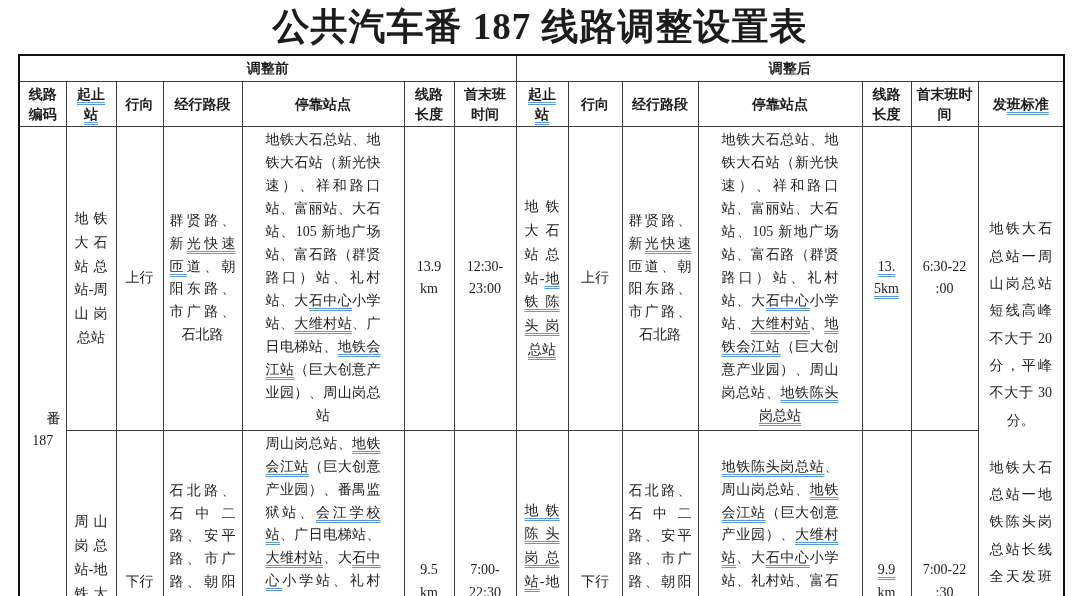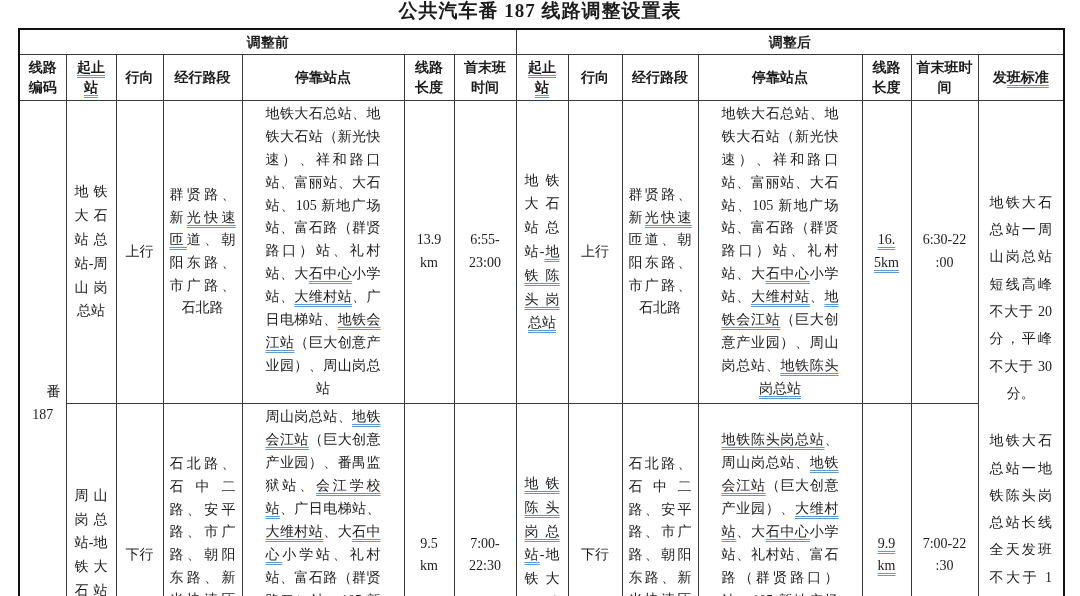--- a/index.html
+++ b/index.html
@@ -4,22 +4,22 @@
 <style>
   * { margin:0; padding:0; box-sizing:border-box; }
   html,body { background:#ffffff; }
   body {
     width:1080px; height:596px; overflow:hidden;
     font-family:"Liberation Serif","DejaVu Serif",serif;
     color:var(--text,#1c1c1c);
   }
   .page { width:1080px; height:596px; position:relative; }
   .doc-title {
-    text-align:center; font-size:19px; font-weight:bold;
-    letter-spacing:1px; line-height:1.2;
+    text-align:center; font-size:37px; font-weight:bold;
+    padding-top:5px; letter-spacing:1px; line-height:1.2;
     font-family:"Liberation Serif","DejaVu Serif",serif;
   }
   table.adjust {
     border-collapse:collapse; table-layout:fixed;
     width:1045px; margin:5px 0 0 18px;
     border:2px solid #111;
   }
   td {
     border:1px solid var(--border,#3a3a3a);
     font-size:14px; vertical-align:middle;
@@ -98,27 +98,27 @@
     </tr>
 
     <tr class="rData">
       <td class="center" rowspan="2">番 187</td>
       <td class="startend">地铁大石站总站-周山岗总站</td>
       <td class="center">上行</td>
       <td class="roads"><span>群贤路、新</span><span class="u">光快速匝</span><span>道、朝阳东路、市广路、石北路</span></td>
       <td class="stops"><span>地铁大石总站、地铁大石站（新光快速）、祥和路口站、富丽站、大石站、105 新地广场站、富石路（群贤路口）站、礼村站、大</span><span class="u">石中心</span><span>小学站、</span><span class="u">大维村站</span><span>、广日电梯站、</span><span class="u">地铁会江站</span><span>（巨大创意产业园）、周山岗总站</span></td>
       <td class="num">13.9
 km</td>
-      <td class="num">6:55-
+      <td class="num">12:30-
 23:00</td>
       <td class="startend"><span>地铁大石站总站-</span><span class="u">地铁陈头岗总站</span></td>
       <td class="center">上行</td>
       <td class="roads"><span>群贤路、新</span><span class="u">光快速</span><span>匝道、朝阳东路、市广路、石北路</span></td>
       <td class="stops"><span>地铁大石总站、地铁大石站（新光快速）、祥和路口站、富丽站、大石站、105 新地广场站、富石路（群贤路口）站、礼村站、大</span><span class="u">石中心</span><span>小学站、</span><span class="u">大维村站</span><span>、</span><span class="u">地铁会江站</span><span>（巨大创意产业园）、周山岗总站、</span><span class="u">地铁陈头岗总站</span></td>
-      <td class="num"><span class="u">16.
+      <td class="num"><span class="u">13.
 5km</span></td>
       <td class="num">6:30-22
 :00</td>
       <td class="standard" rowspan="2">
         <p>地铁大石总站一周山岗总站短线高峰不大于 20 分，平峰不大于 30 分。</p>
         <p>地铁大石总站一地铁陈头岗总站长线全天发班不大于 1 小时。</p>
       </td>
     </tr>
 
     <tr class="rData">

